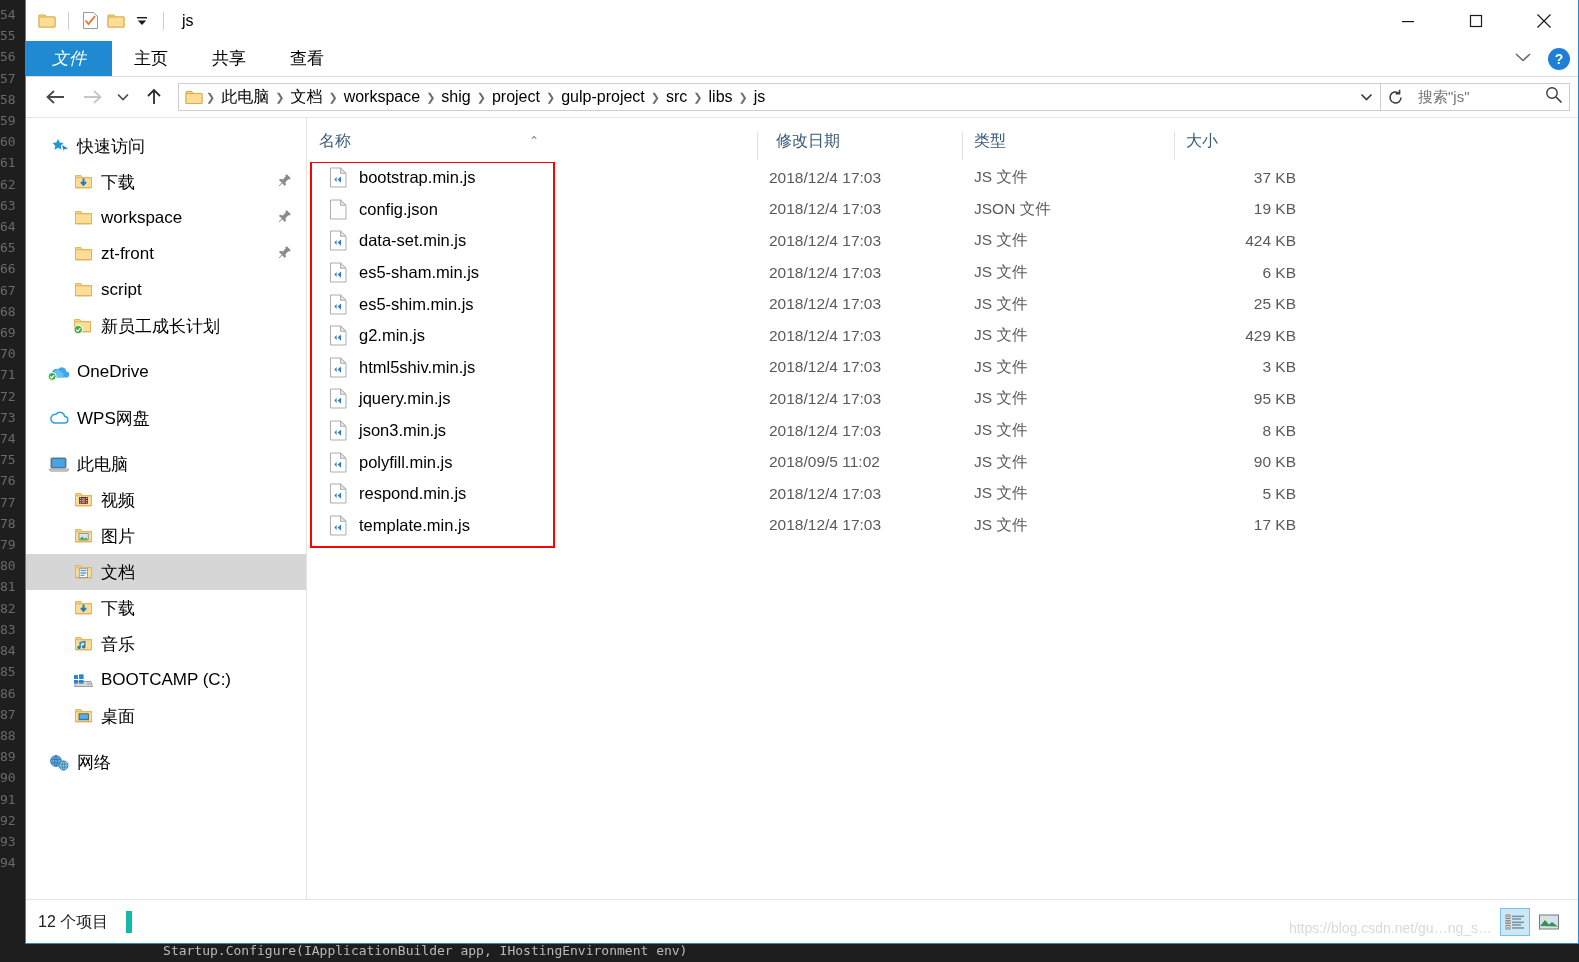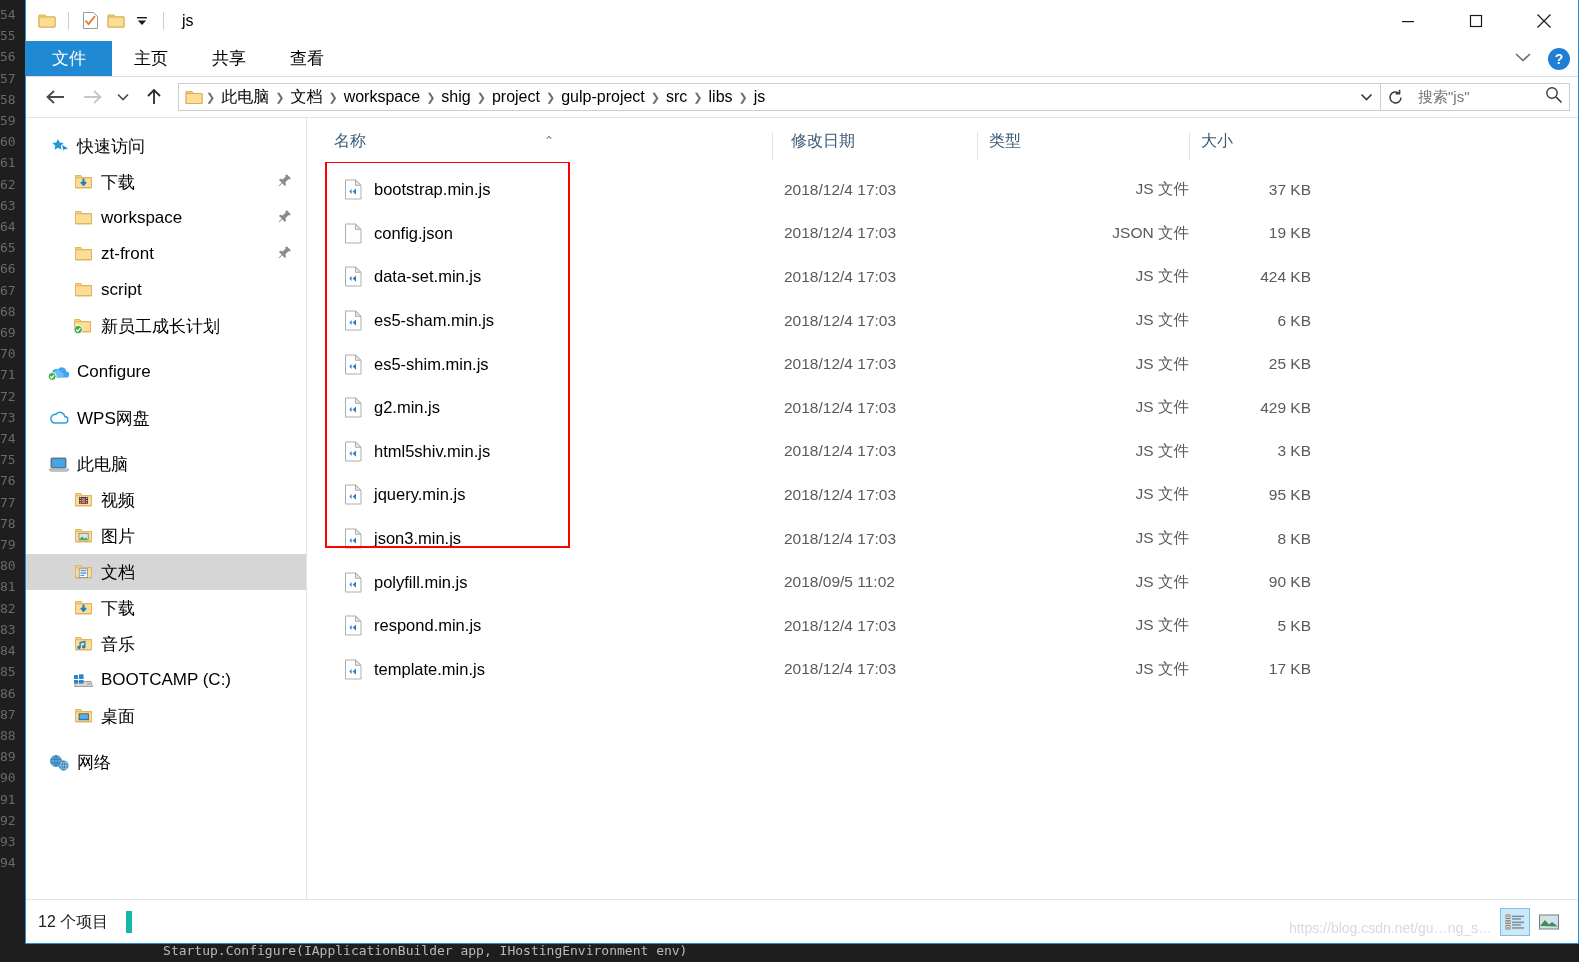--- a/index.html
+++ b/index.html
@@ -118,20 +118,21 @@
     display: flex;
     align-items: center;
     font-size: 17px;
     color: #000;
     cursor: default;
   }
   .tab.file {
     background: #1f8ad2;
     color: #fff;
     padding: 0 26px;
+    font-style: italic;
   }
   .ribbon-right {
     position: absolute;
     right: 8px; top: 0;
     height: 36px;
     display: flex;
     align-items: center;
     gap: 14px;
   }
   .help-circle {
@@ -223,21 +224,20 @@
     font-size: 15px;
     color: #767676;
   }
 
   
   .main {
     flex: 1;
     display: flex;
     min-height: 0;
     border-top: 1px solid #e4e4e4;
-    gap: 15px;
   }
 
   
   .sidebar {
     width: 281px;
     flex: none;
     border-right: 1px solid #e4e4e4;
     background: #fff;
     overflow: hidden;
     padding-top: 10px;
@@ -317,21 +317,20 @@
     overflow: hidden;
     position: relative;
   }
   .row {
     height: 31.6px;
     display: flex;
     align-items: center;
     font-size: 16.5px;
     color: #000;
     cursor: default;
-    margin-top: 12px;
   }
   .cell-name {
     width: 450px;
     flex: none;
     display: flex;
     align-items: center;
     padding-left: 22px;
     overflow: hidden;
     white-space: nowrap;
   }
@@ -340,21 +339,20 @@
     width: 205px; flex: none;
     color: #5a5a5a;
     font-size: 15.5px;
     padding-left: 12px;
   }
   .cell-type {
     width: 212px; flex: none;
     color: #5a5a5a;
     font-size: 15.5px;
     padding-left: 12px;
-    text-align: right;
   }
   .cell-size {
     width: 130px; flex: none;
     color: #5a5a5a;
     font-size: 15.5px;
     text-align: right;
     padding-right: 8px;
   }
 
   
@@ -668,21 +666,21 @@
         <div class="nav-gap"></div>
         <div class="nav-item lvl0">
           <span class="ico">
             <svg width="22" height="17" viewBox="0 0 22 17">
               <path d="M6.5 13.5h11.5a3 3 0 0 0 .3-6 4.6 4.6 0 0 0-8.3-2.3A3.7 3.7 0 0 0 6.5 13.5z" fill="#41a5ee"></path>
               <path d="M5 13.5h8a2.6 2.6 0 0 0 0-5.2 3.6 3.6 0 0 0-7 .9A2.6 2.6 0 0 0 5 13.5z" fill="#67c0f5"></path>
               <circle cx="4.2" cy="12.4" r="4" fill="#3fae49" stroke="#fff" stroke-width="1"></circle>
               <path d="M2.3 12.4l1.4 1.6 2.4-2.9" stroke="#fff" stroke-width="1.3" fill="none"></path>
             </svg>
           </span>
-          <span>Configure</span>
+          <span>OneDrive</span>
         </div>
         <div class="nav-gap"></div>
         <div class="nav-item lvl0">
           <span class="ico">
             <svg width="22" height="17" viewBox="0 0 22 17">
               <path d="M6.5 13h10a3.2 3.2 0 0 0 .2-6.4 4.8 4.8 0 0 0-8.7-2.2A3.8 3.8 0 0 0 6.5 13z" fill="none" stroke="#2fa0e0" stroke-width="1.5"></path>
             </svg>
           </span>
           <span>WPS网盘</span>
         </div>

